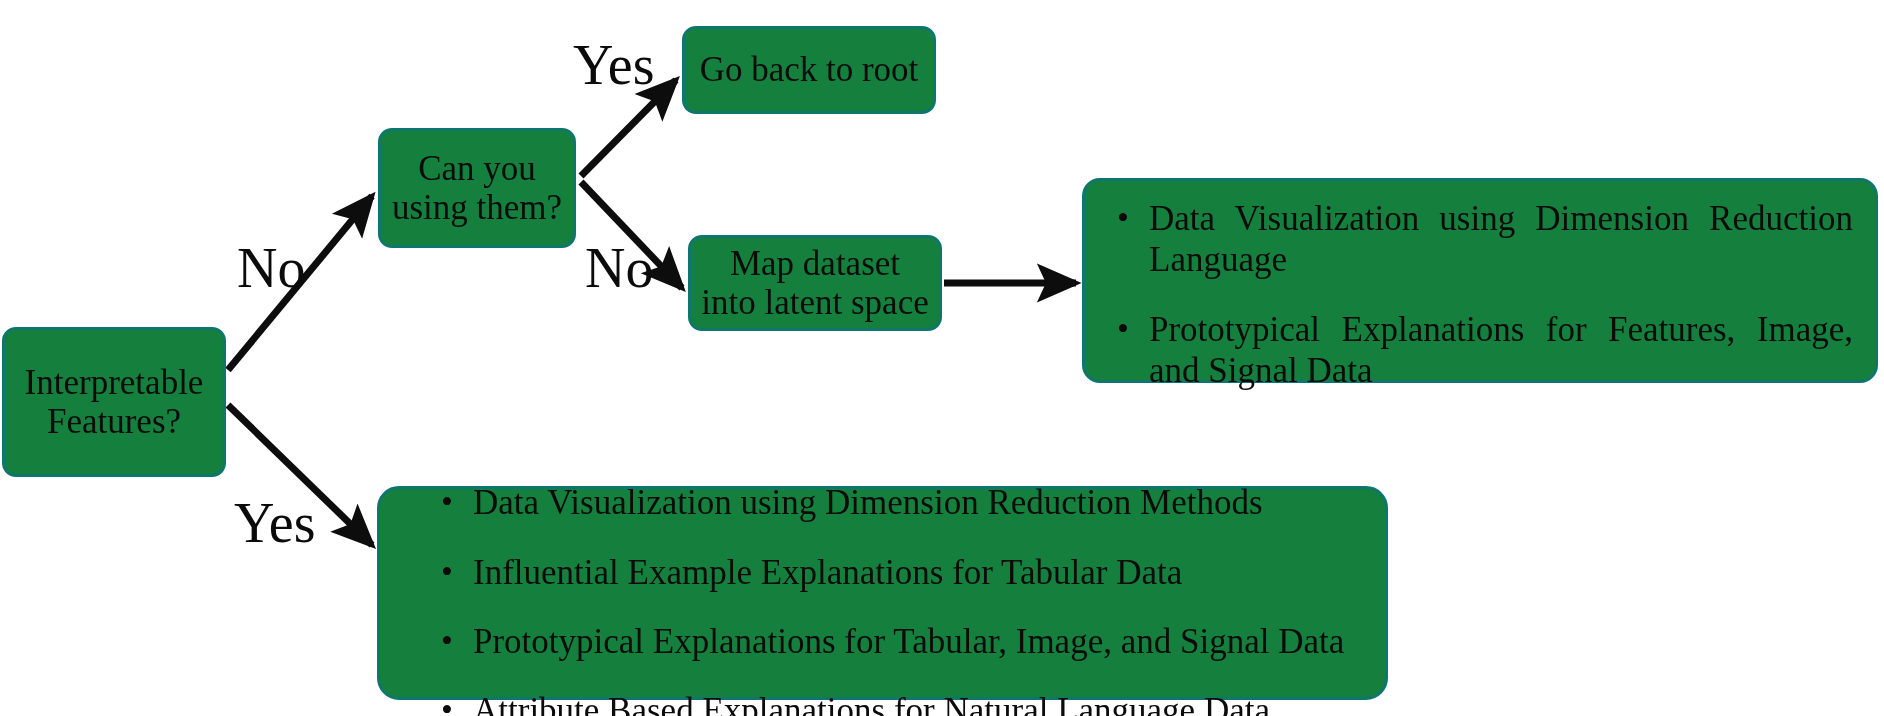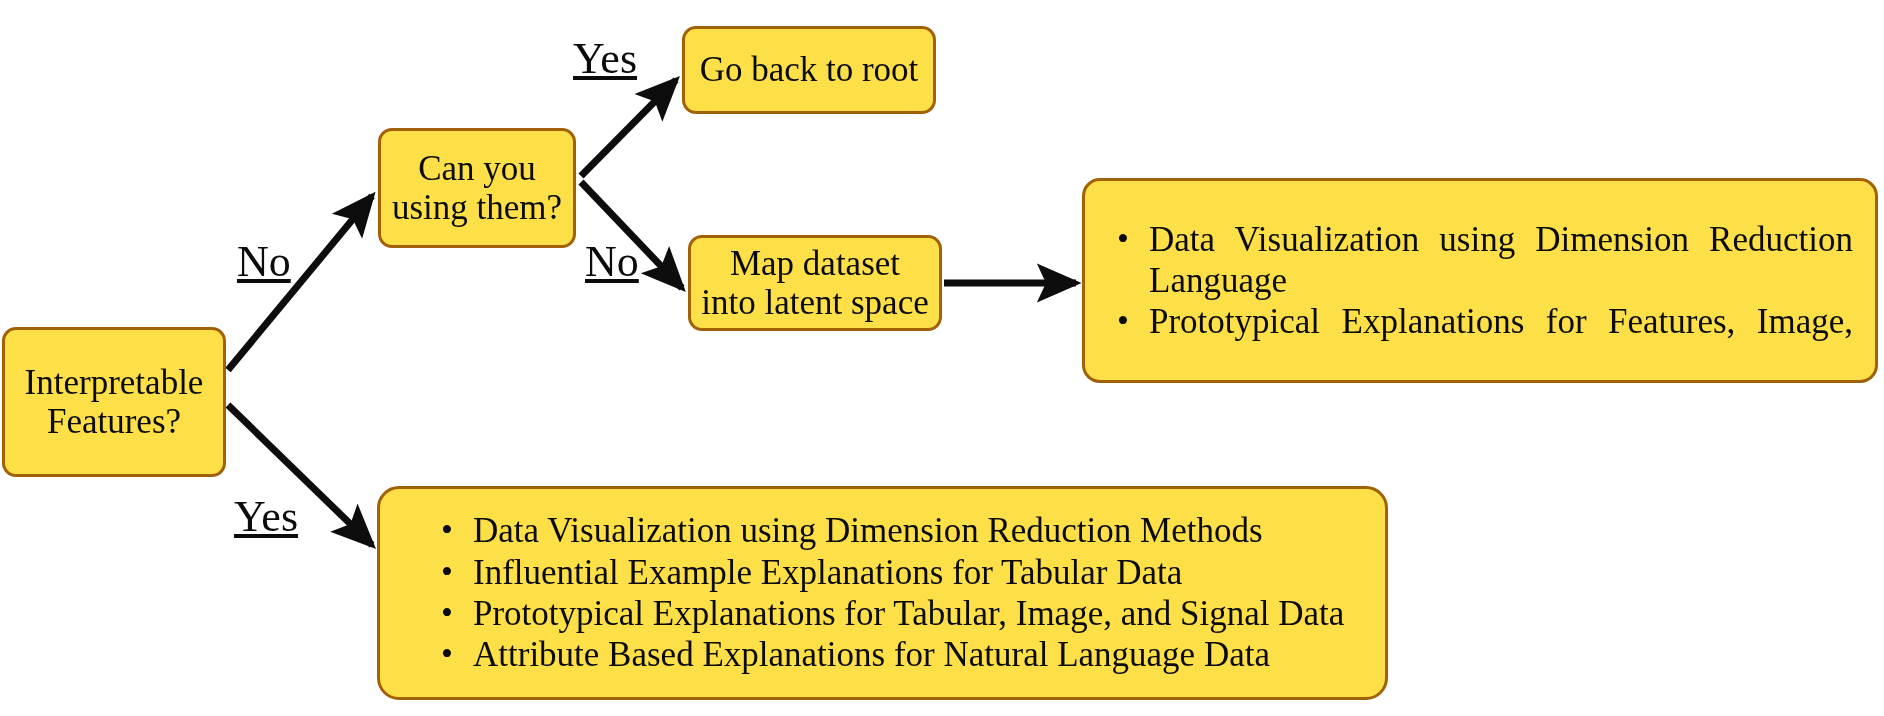--- a/index.html
+++ b/index.html
@@ -19,22 +19,22 @@
     position: absolute;
     left: 0;
     top: 0;
     width: 1884px;
     height: 716px;
     pointer-events: none;
   }
   .node {
     position: absolute;
     box-sizing: border-box;
-    background: #fde047;
-    border: 3px solid #a16207;
+    background: #15803d;
+    border: 3px solid #0f766e;
     border-radius: 14px;
     display: flex;
     flex-direction: column;
     justify-content: center;
     color: #0b0b0b;
   }
   .node.centered {
     align-items: center;
     text-align: center;
   }
@@ -78,20 +78,21 @@
 
   ul.bullets {
     margin: 0;
     padding: 0;
     list-style: none;
   }
   ul.bullets > li {
     position: relative;
     padding-left: 40px;
     line-height: 1.18;
+    margin-top: 28px;
   }
   ul.bullets > li::before {
     content: "\2022";
     position: absolute;
     left: 8px;
     top: 0;
     font-size: 34px;
     line-height: 1.18;
   }
   ul.bullets.justified > li {
@@ -102,25 +103,24 @@
     display: block;
   }
   ul.bullets.justified > li > span.jline.spread {
     text-align: justify;
     text-align-last: justify;
   }
 
   .edge-label {
     position: absolute;
     font-family: "Liberation Serif", "DejaVu Serif", serif;
-    font-size: 44px;
+    font-size: 56px;
     color: #0b0b0b;
     white-space: nowrap;
     line-height: 1;
-    text-decoration: underline;
   }
   #label-no-top   { left: 237px; top: 240px; }
   #label-yes-bot  { left: 234px; top: 495px; }
   #label-yes-top  { left: 573px; top: 37px;  }
   #label-no-mid   { left: 585px; top: 240px; }
 </style>
 </head>
 <body>
 
 <div id="canvas">
@@ -163,20 +163,21 @@
   </div>
 
   <div class="node" id="node-latent-list">
     <ul class="bullets justified">
       <li>
         <span class="jline spread">Data Visualization using Dimension Reduction</span>
         <span class="jline">Language</span>
       </li>
       <li>
         <span class="jline spread">Prototypical Explanations for Features, Image,</span>
+        <span class="jline">and Signal Data</span>
       </li>
     </ul>
   </div>
 
   <div class="node" id="node-interp-list">
     <ul class="bullets">
       <li>Data Visualization using Dimension Reduction Methods</li>
       <li>Influential Example Explanations for Tabular Data</li>
       <li>Prototypical Explanations for Tabular, Image, and Signal Data</li>
       <li>Attribute Based Explanations for Natural Language Data</li>

